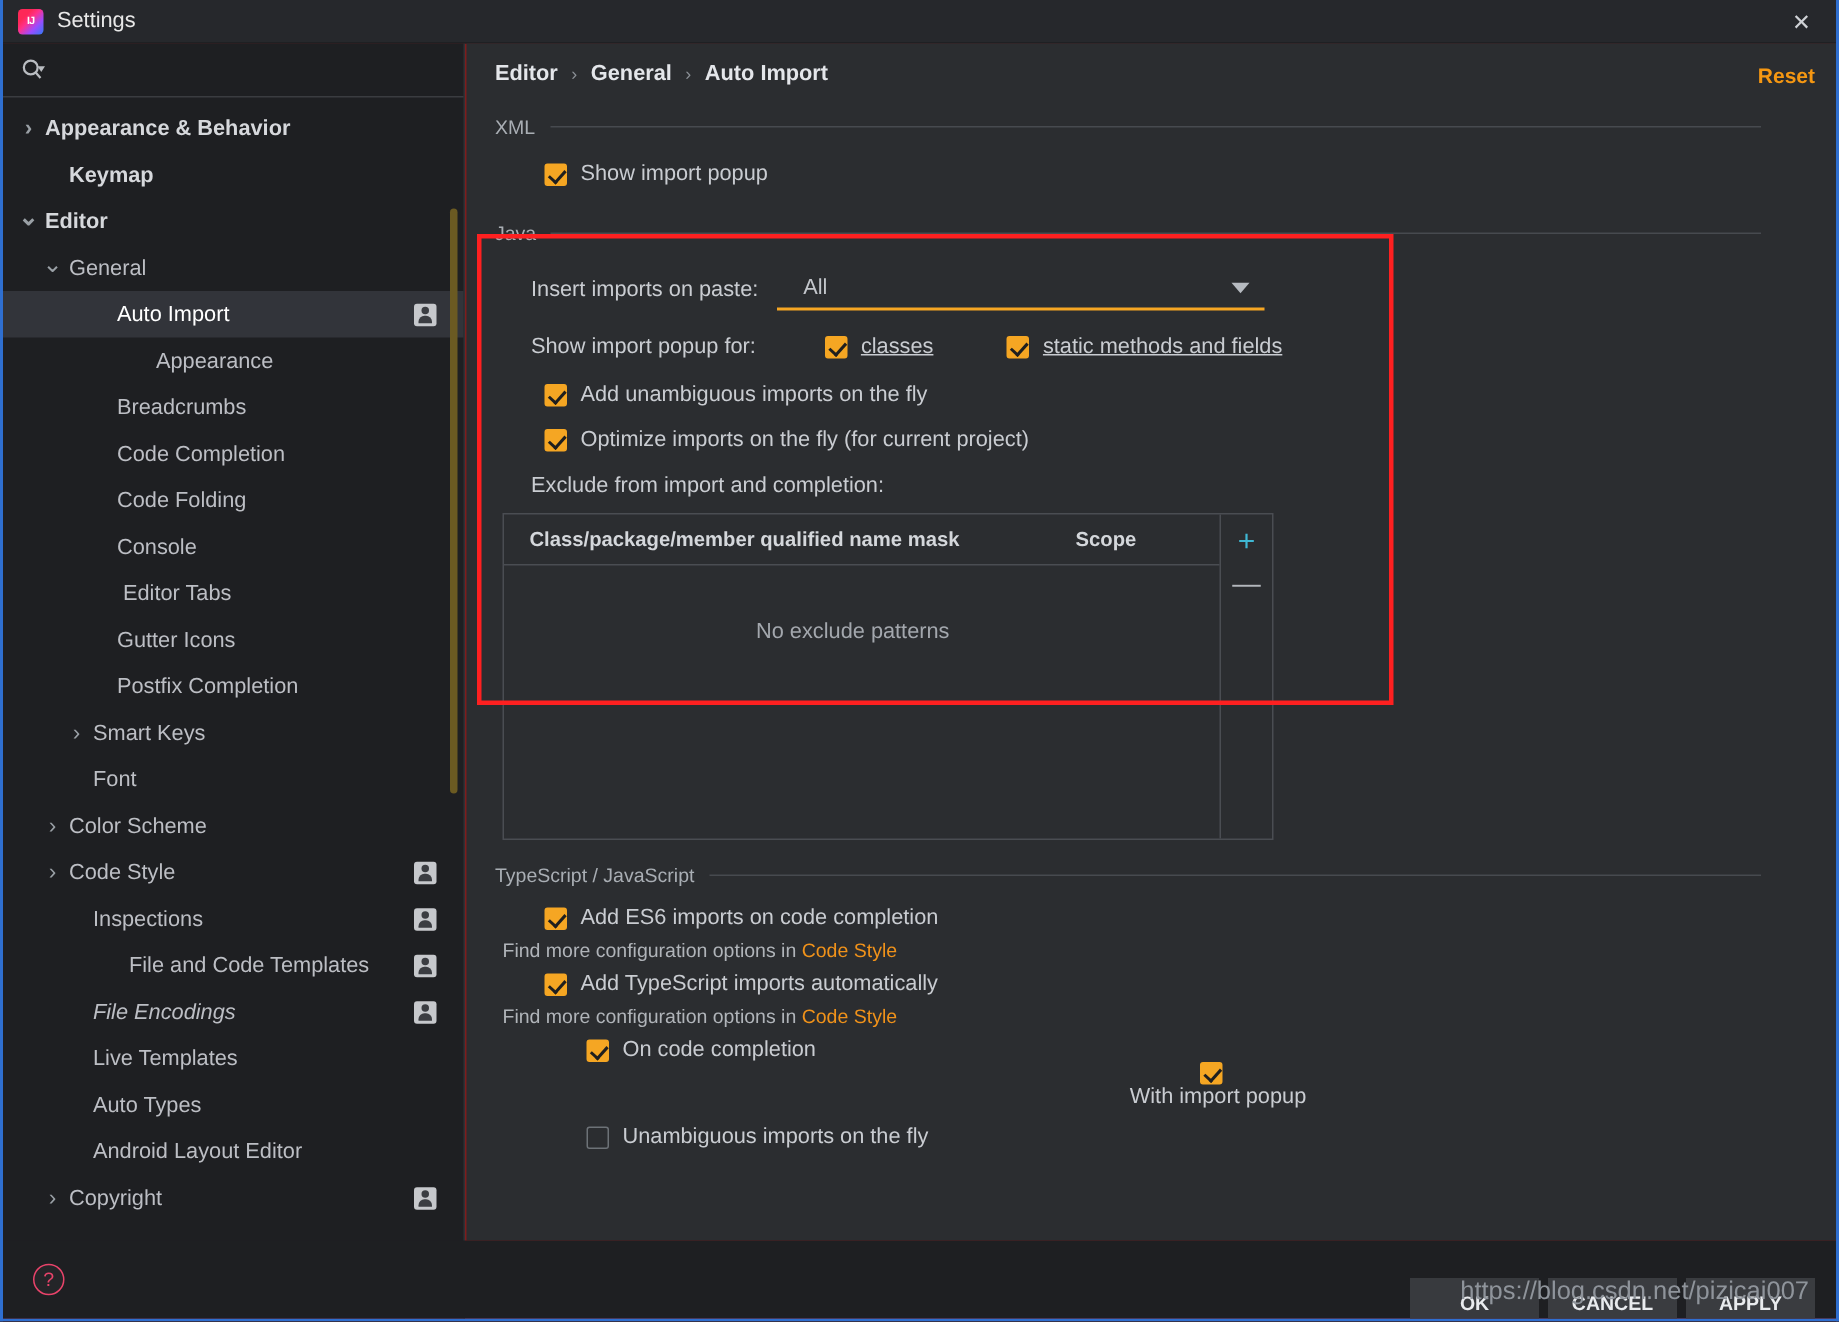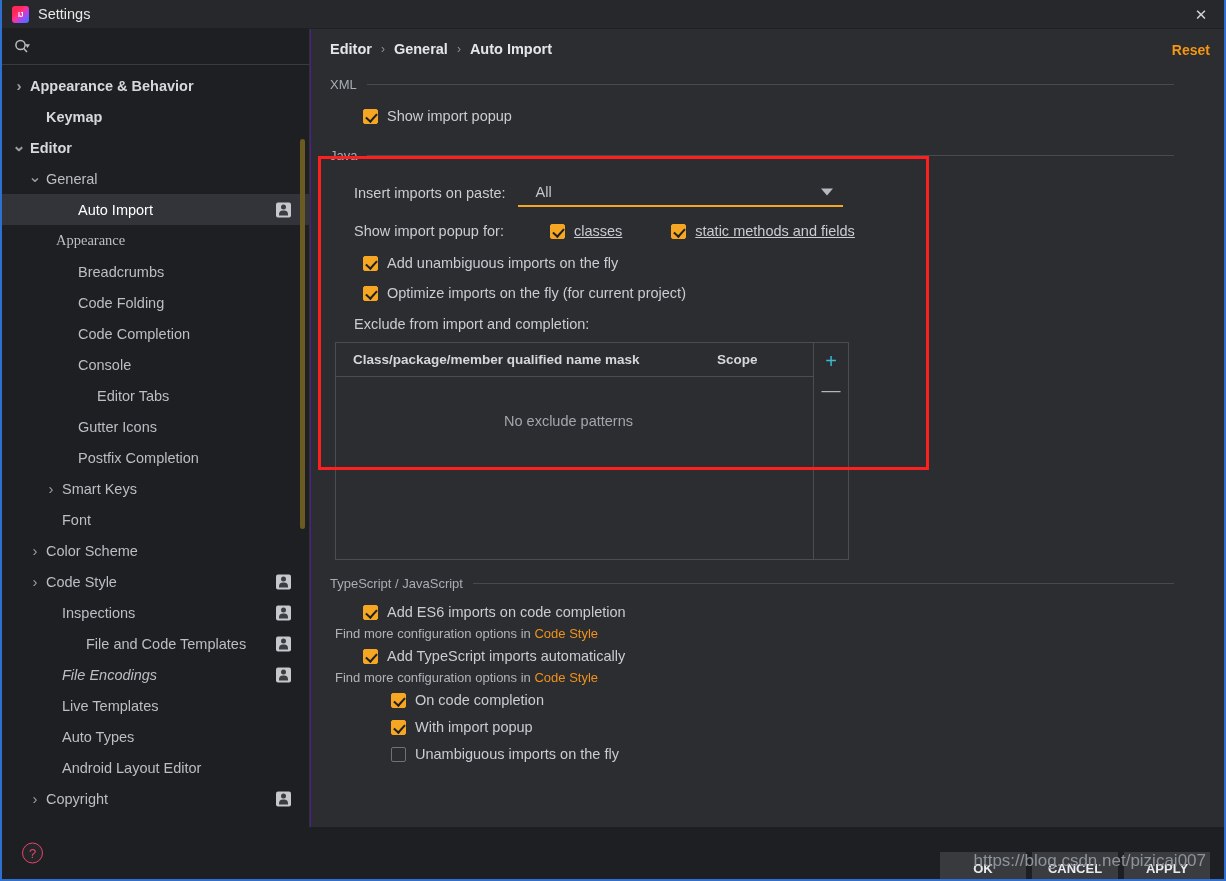--- a/index.html
+++ b/index.html
@@ -5,21 +5,21 @@
   * { box-sizing: border-box; margin: 0; padding: 0; }
   html, body {
     width: 1226px; height: 881px;
     background: #1e1f22;
     font-family: "Liberation Sans", sans-serif;
     overflow: hidden;
   }
   .window {
     position: relative;
     width: 1226px; height: 881px;
-    background: #4c1d95;
+    background: #7f1d1d;
     border: 2px solid #2f6fd0;
     border-top: none;
     overflow: hidden;
   }
 
   
   .titlebar {
     position: absolute; top: 0; left: 0; right: 0; height: 29px;
     background: #26282c;
     display: flex; align-items: center;
@@ -249,41 +249,41 @@
         </div>
         <div class="tree-item" style="padding-left: 26px;">
           <span class="arrow" style="font-size: 16px; margin-top: -5px;">⌄</span>
           <span class="lbl" style="margin-left: 4px;">General</span>
         </div>
         <div class="tree-item sel" style="padding-left: 58px;">
           <span class="arrow">&nbsp;</span>
           <span class="lbl" style="margin-left: 4px;">Auto Import</span>
           <span class="profile-ico"></span>
         </div>
-        <div class="tree-item" style="padding-left: 36px; font-family: Liberation Serif, serif;">
+        <div class="tree-item" style="padding-left: 84px;">
           <span class="arrow">&nbsp;</span>
           <span class="lbl" style="margin-left: 4px;">Appearance</span>
         </div>
         <div class="tree-item" style="padding-left: 58px;">
           <span class="arrow">&nbsp;</span>
           <span class="lbl" style="margin-left: 4px;">Breadcrumbs</span>
         </div>
         <div class="tree-item" style="padding-left: 58px;">
           <span class="arrow">&nbsp;</span>
+          <span class="lbl" style="margin-left: 4px;">Code Completion</span>
+        </div>
+        <div class="tree-item" style="padding-left: 58px;">
+          <span class="arrow">&nbsp;</span>
           <span class="lbl" style="margin-left: 4px;">Code Folding</span>
         </div>
         <div class="tree-item" style="padding-left: 58px;">
           <span class="arrow">&nbsp;</span>
-          <span class="lbl" style="margin-left: 4px;">Code Completion</span>
-        </div>
-        <div class="tree-item" style="padding-left: 58px;">
-          <span class="arrow">&nbsp;</span>
           <span class="lbl" style="margin-left: 4px;">Console</span>
         </div>
-        <div class="tree-item" style="padding-left: 34px; gap: 43px;">
+        <div class="tree-item" style="padding-left: 62px;">
           <span class="arrow">&nbsp;</span>
           <span class="lbl" style="margin-left: 4px;">Editor Tabs</span>
         </div>
         <div class="tree-item" style="padding-left: 58px;">
           <span class="arrow">&nbsp;</span>
           <span class="lbl" style="margin-left: 4px;">Gutter Icons</span>
         </div>
         <div class="tree-item" style="padding-left: 58px;">
           <span class="arrow">&nbsp;</span>
           <span class="lbl" style="margin-left: 4px;">Postfix Completion</span>
@@ -434,21 +434,21 @@
         <span class="cb-label">Add TypeScript imports automatically</span>
       </div>
       <div class="hint" style="margin-top:6px;">
         <span>Find more configuration options in </span><a>Code Style</a>
       </div>
 
       <div class="row" style="margin-top:7px; margin-left:80px;">
         <span class="cb on"></span>
         <span class="cb-label">On code completion</span>
       </div>
-      <div class="row" style="margin-top:11px; margin-left:80px;">
+      <div class="row" style="margin-left:80px;flex-direction:column;">
         <span class="cb on"></span>
         <span class="cb-label">With import popup</span>
       </div>
       <div class="row" style="margin-top:11px; margin-left:80px;">
         <span class="cb off"></span>
         <span class="cb-label">Unambiguous imports on the fly</span>
       </div>
 
     </div>
   </div>

